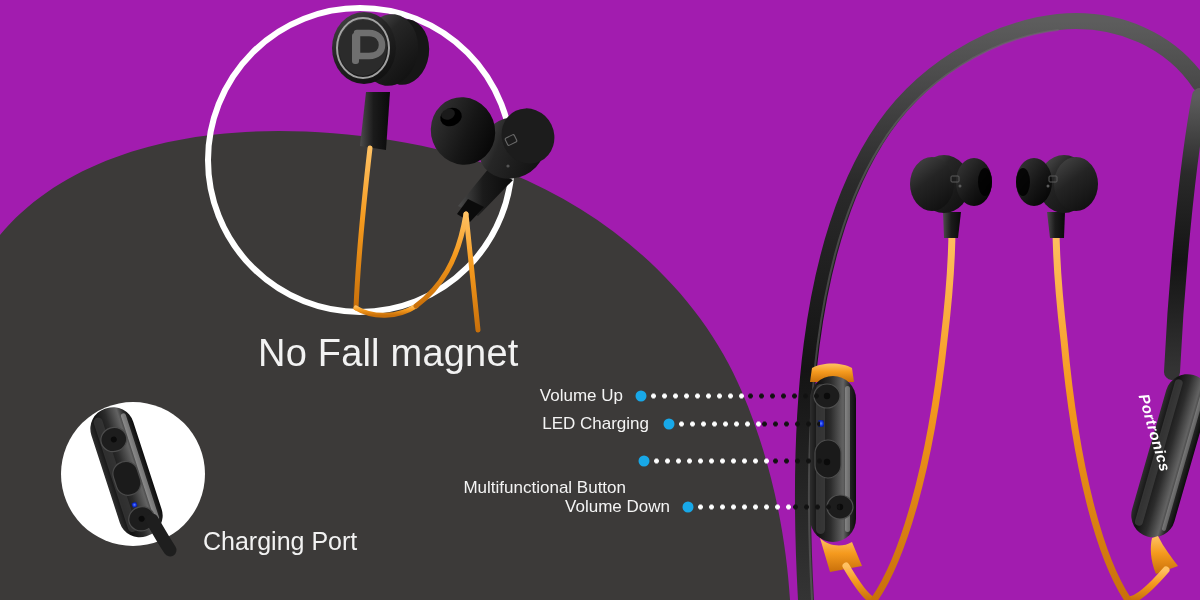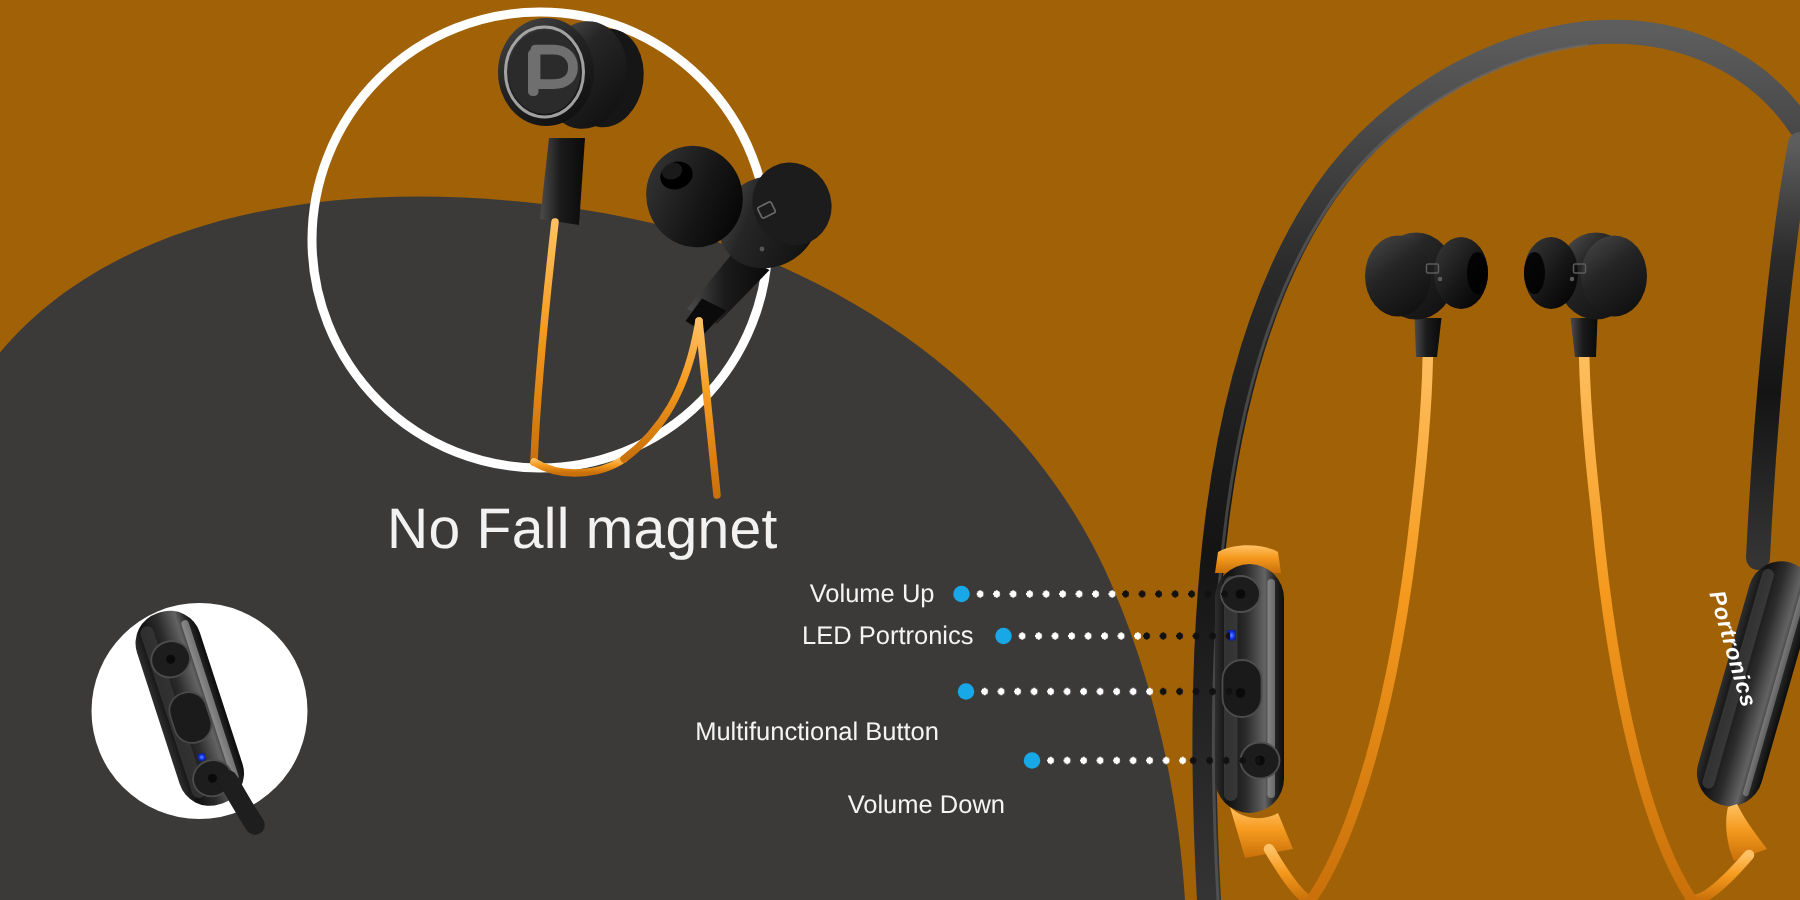--- a/index.html
+++ b/index.html
@@ -5,21 +5,21 @@
   html, body {
     margin: 0;
     padding: 0;
     background: #ffffff;
   }
   #stage {
     position: relative;
     width: 1200px;
     height: 600px;
     overflow: hidden;
-    background: #a16207;
+    background: #a21caf;
     font-family: "Liberation Sans", sans-serif;
   }
   #stage svg.layer {
     position: absolute;
     left: 0;
     top: 0;
     width: 1200px;
     height: 600px;
   }
   
@@ -294,44 +294,45 @@
         <ellipse cx="1034" cy="182" rx="18" ry="24" fill="url(#gTip)"></ellipse>
         <ellipse cx="1023" cy="182" rx="7" ry="14" fill="#000000" opacity="0.85"></ellipse>
         <circle cx="1048" cy="186" r="1.5" fill="#5c5c5c"></circle>
         <rect x="1049" y="176" width="8" height="6" rx="1" fill="none" stroke="#5c5c5c" stroke-width="1"></rect>
       </g>
     </g>
   </svg>
 
   <div class="headline" style="left:258px; top:332px;">No Fall magnet</div>
 
+  <div class="inset-caption" style="left:203px; top:527px;">Charging Port</div>
 
   <div>
     <div class="callout-label" style="right:577px; top:396px;">Volume Up</div>
     <div class="callout-dot" style="left:641px; top:396px; background:#18a8e8;"></div>
     <div class="leader light" style="left:651px; top:396px; width:97px;"></div>
     <div class="leader dark" style="left:748px; top:396px; width:74px;"></div>
   </div>
 
   <div>
-    <div class="callout-label" style="right:551px; top:424px;">LED Portronics</div>
+    <div class="callout-label" style="right:551px; top:424px;">LED Charging</div>
     <div class="callout-dot" style="left:669px; top:424px; background:#18a8e8;"></div>
     <div class="leader light" style="left:679px; top:424px; width:83px;"></div>
     <div class="leader dark" style="left:762px; top:424px; width:58px;"></div>
   </div>
 
   <div>
     <div class="callout-label" style="right:574px; top:488px;">Multifunctional Button</div>
     <div class="callout-dot" style="left:644px; top:461px; background:#18a8e8;"></div>
     <div class="leader light" style="left:654px; top:461px; width:119px;"></div>
     <div class="leader dark" style="left:773px; top:461px; width:54px;"></div>
   </div>
 
   <div>
-    <div class="callout-label" style="right:530px; top:537px;">Volume Down</div>
+    <div class="callout-label" style="right:530px; top:507px;">Volume Down</div>
     <div class="callout-dot" style="left:688px; top:507px; background:#18a8e8;"></div>
     <div class="leader light" style="left:698px; top:507px; width:95px;"></div>
     <div class="leader dark" style="left:793px; top:507px; width:47px;"></div>
   </div>
 
   <div class="brand-vertical" style="left:1152px; top:392px; transform: rotate(74deg);">Portronics</div>
 
 </div>
 
 </body></html>

